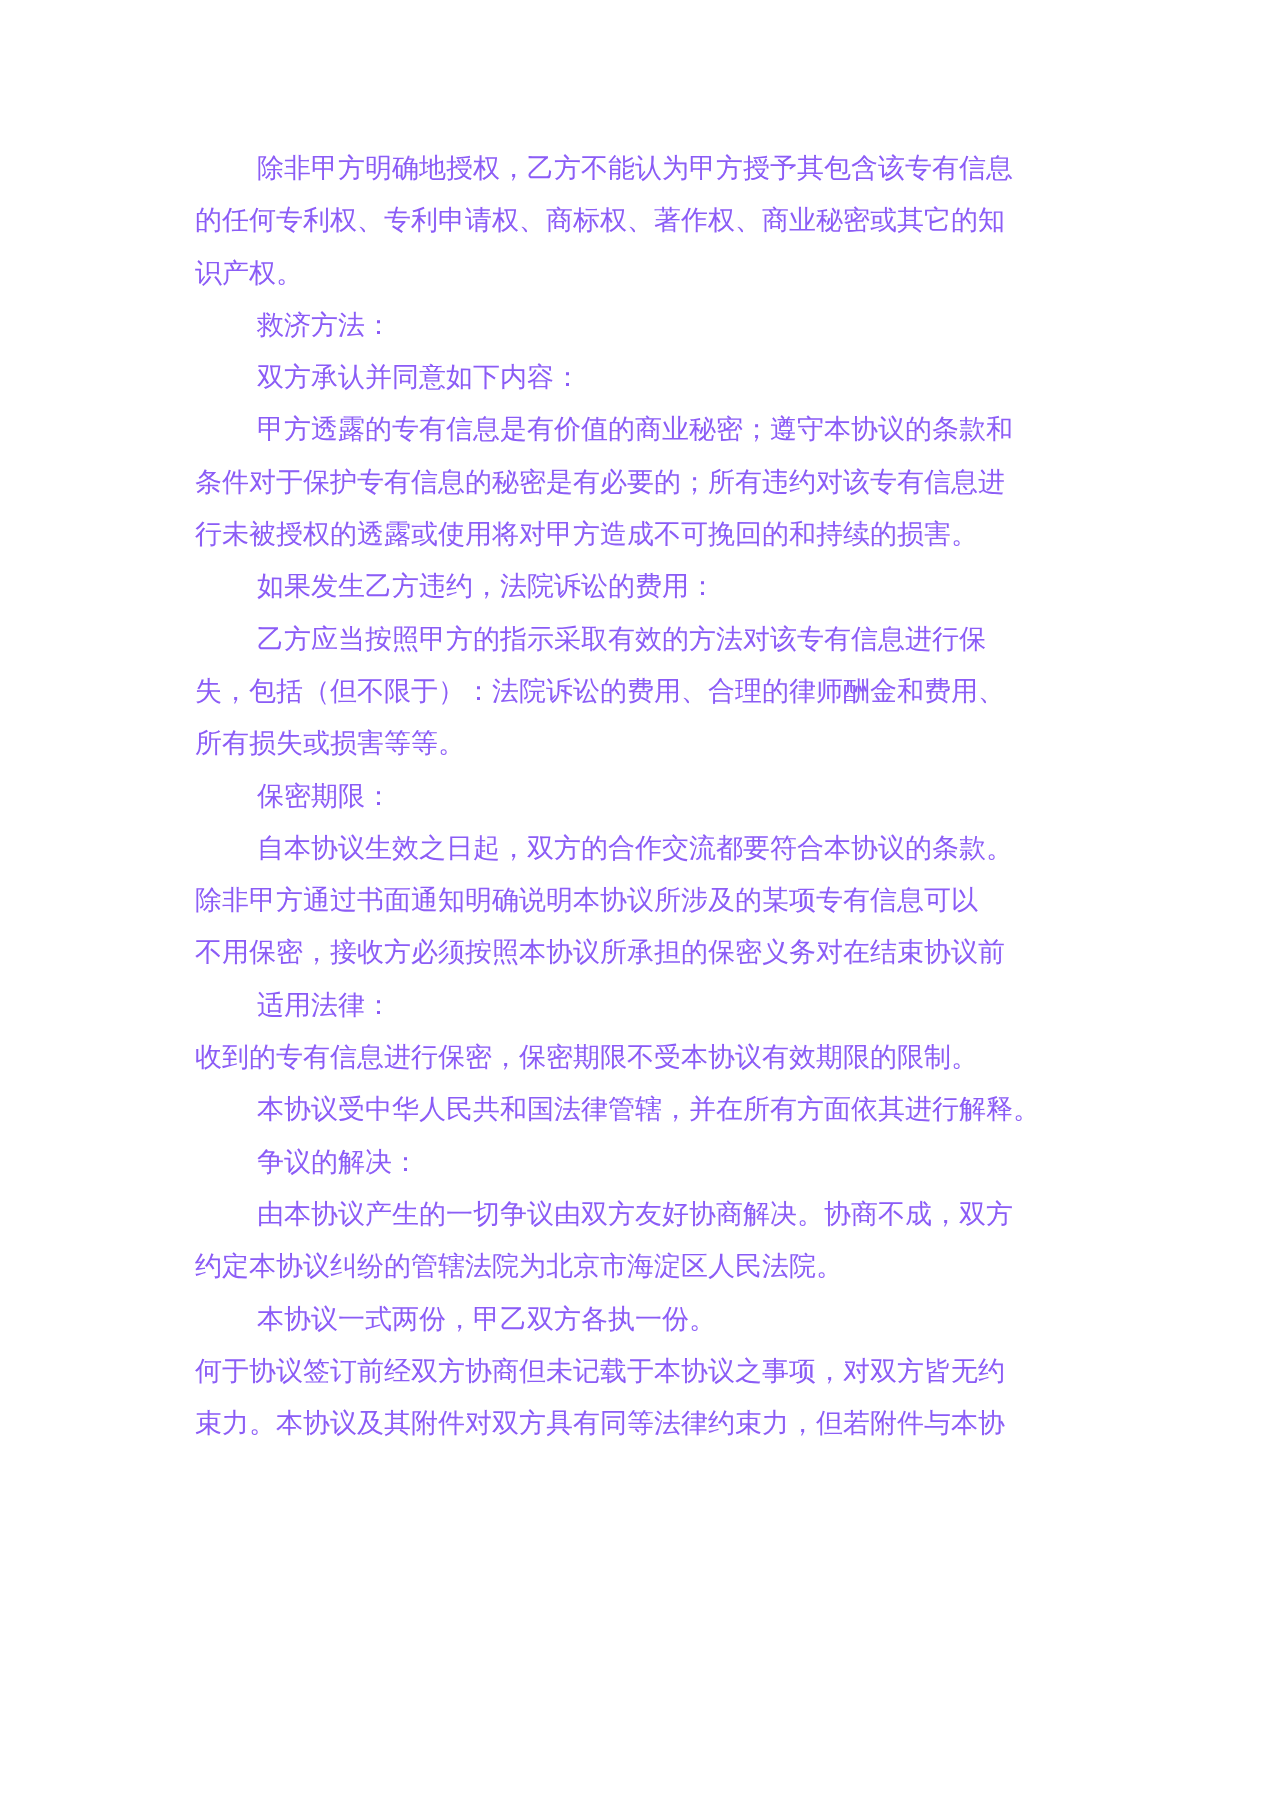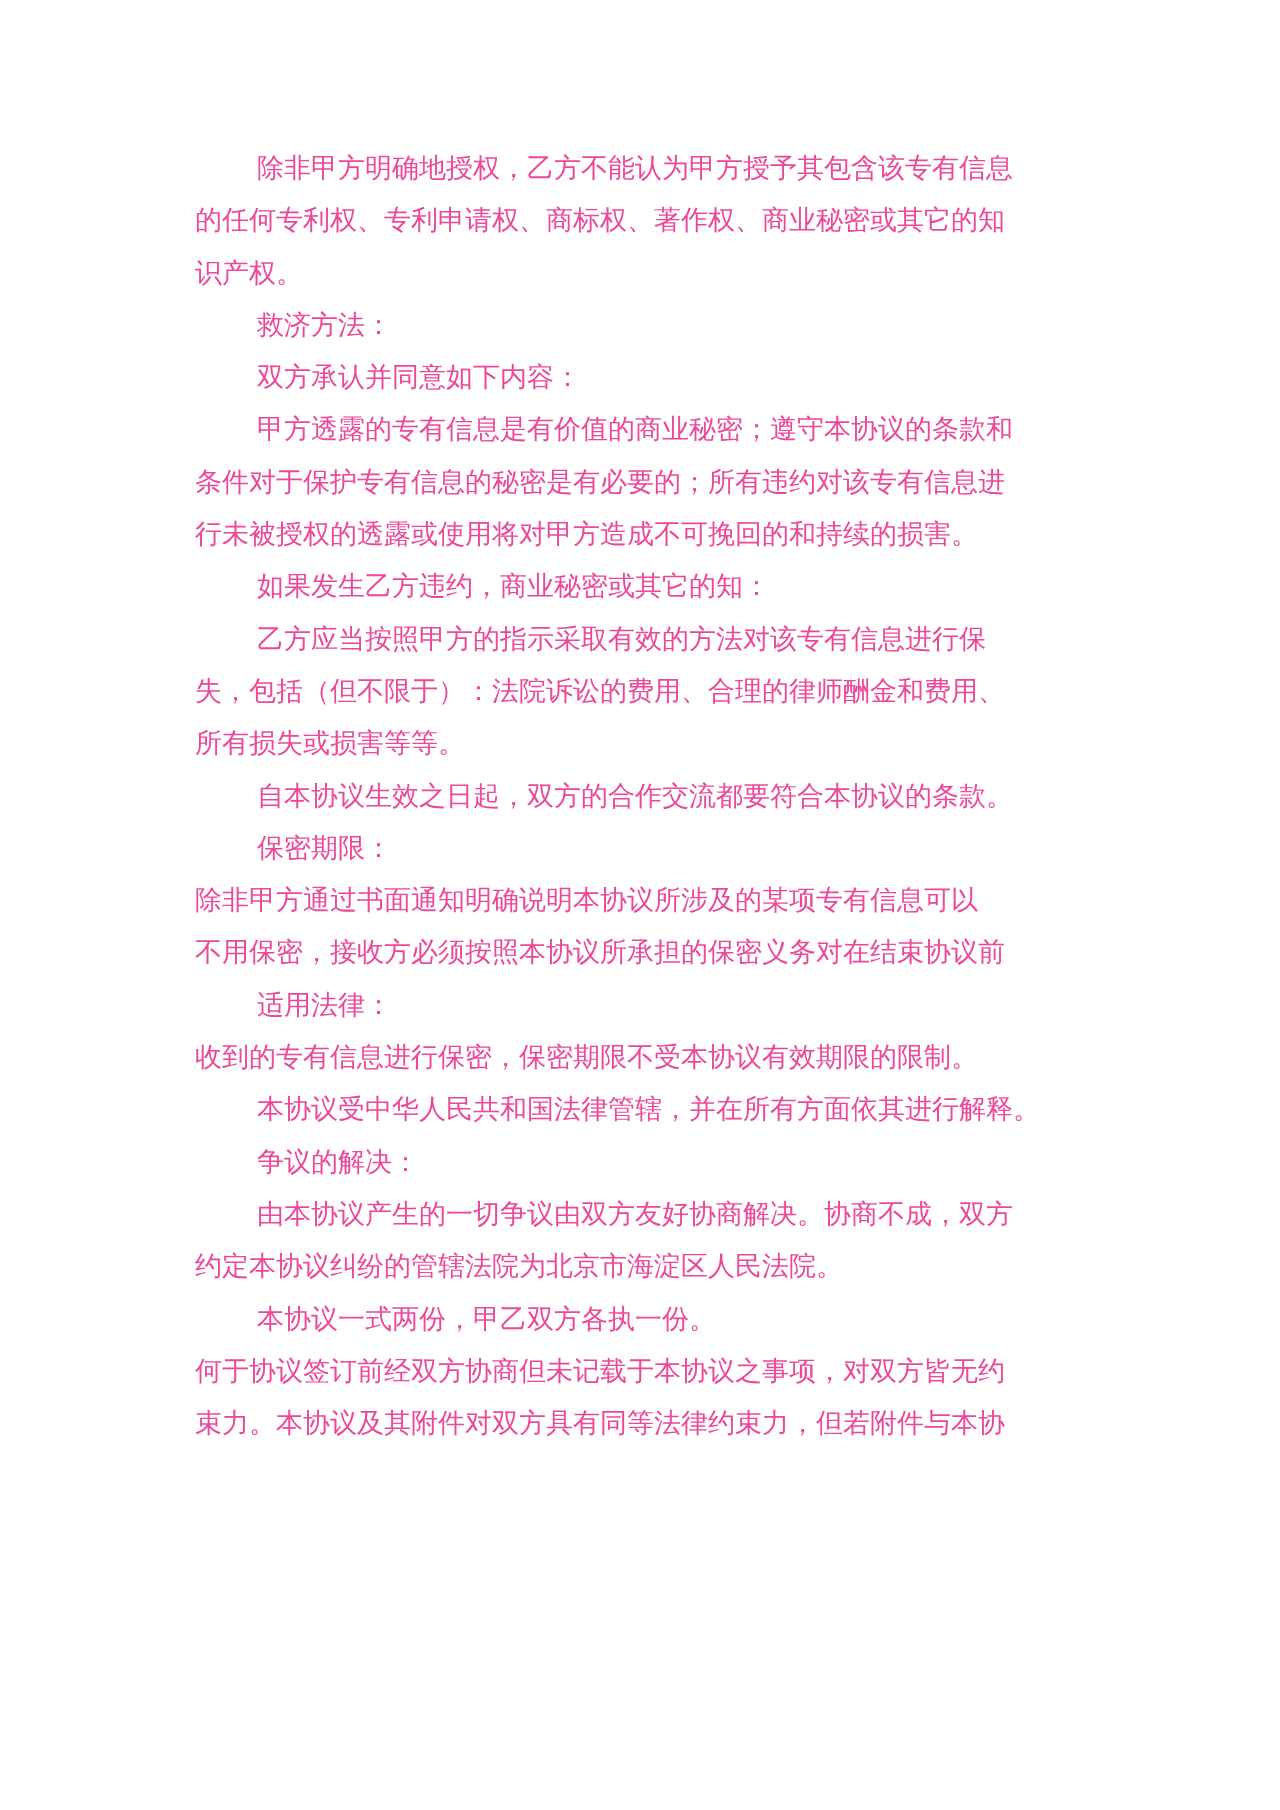--- a/index.html
+++ b/index.html
@@ -5,45 +5,45 @@
   html, body { margin: 0; padding: 0; background: #ffffff; }
   body { width: 1280px; height: 1810px; position: relative; overflow: hidden; }
   .page {
     position: absolute;
     left: 195px;
     top: 142px;
     width: 910px;
     font-family: "DejaVu Serif", "Liberation Serif", serif;
     font-size: 27px;
     line-height: 52.3px;
-    color: #ec4899;
+    color: #8b5cf6;
   }
   .line { white-space: nowrap; height: 52.3px; }
   .indent { padding-left: 62px; }
   .gap { display: inline-block; width: 108px; }
 </style>
 </head>
 <body>
 
 <div class="page">
   <div id="lines">
       <div class="line indent">除非甲方明确地授权，乙方不能认为甲方授予其包含该专有信息</div>
       <div class="line">的任何专利权、专利申请权、商标权、著作权、商业秘密或其它的知</div>
       <div class="line">识产权。</div>
       <div class="line indent">救济方法：</div>
       <div class="line indent">双方承认并同意如下内容：</div>
       <div class="line indent">甲方透露的专有信息是有价值的商业秘密；遵守本协议的条款和</div>
       <div class="line">条件对于保护专有信息的秘密是有必要的；所有违约对该专有信息进</div>
       <div class="line">行未被授权的透露或使用将对甲方造成不可挽回的和持续的损害。</div>
-      <div class="line indent">如果发生乙方违约，商业秘密或其它的知：</div>
+      <div class="line indent">如果发生乙方违约，法院诉讼的费用：</div>
       <div class="line indent">乙方应当按照甲方的指示采取有效的方法对该专有信息进行保</div>
       <div class="line">失，包括（但不限于）：法院诉讼的费用、合理的律师酬金和费用、</div>
       <div class="line">所有损失或损害等等。</div>
+      <div class="line indent">保密期限：</div>
       <div class="line indent">自本协议生效之日起，双方的合作交流都要符合本协议的条款。</div>
-      <div class="line indent">保密期限：</div>
       <div class="line">除非甲方通过书面通知明确说明本协议所涉及的某项专有信息可以</div>
       <div class="line">不用保密，接收方必须按照本协议所承担的保密义务对在结束协议前</div>
       <div class="line indent">适用法律：</div>
       <div class="line">收到的专有信息进行保密，保密期限不受本协议有效期限的限制。</div>
       <div class="line indent">本协议受中华人民共和国法律管辖，并在所有方面依其进行解释。</div>
       <div class="line indent">争议的解决：</div>
       <div class="line indent">由本协议产生的一切争议由双方友好协商解决。协商不成，双方</div>
       <div class="line">约定本协议纠纷的管辖法院为北京市海淀区人民法院。</div>
       <div class="line indent">本协议一式两份，甲乙双方各执一份。</div>
     </div>

